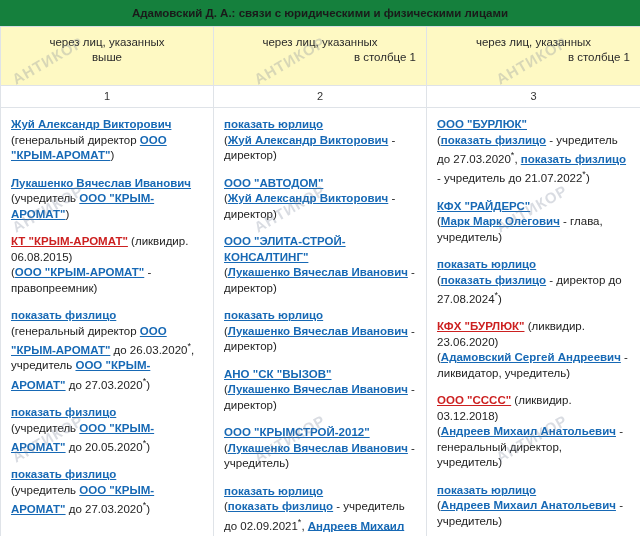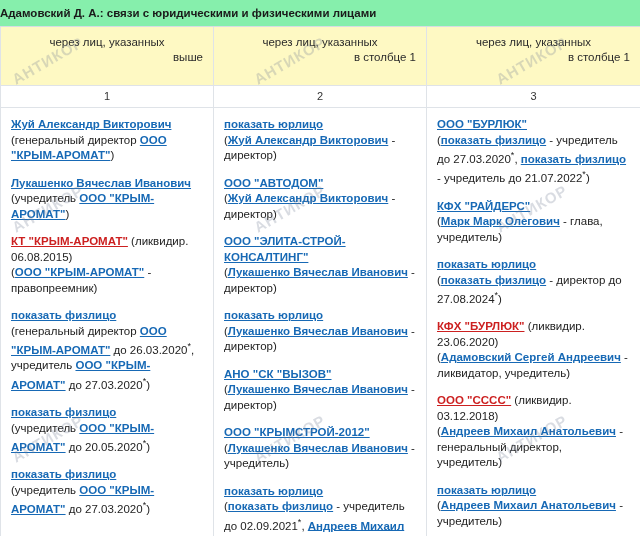--- a/index.html
+++ b/index.html
@@ -39,21 +39,22 @@
     color: rgba(120,130,150,0.28);
     transform: rotate(-30deg);
     white-space: nowrap;
   }
 
   .title-bar {
     height: 26px;
     border-bottom: 1px solid #d8dde3;
     display: flex;
     align-items: center;
-    background: #86efac;
+    justify-content: center;
+    background: #15803d;
   }
   .title-text {
     font-size: 11.5px;
     font-weight: bold;
     color: #1a1a1a;
     text-align: center;
   }
 
   table.grid {
     width: 640px;
@@ -77,21 +78,21 @@
     color: #2b2b2b;
     line-height: 15px;
     text-align: center;
   }
   td.head .htext .l2 {
     display: block;
     text-align: right;
     padding-left: 2px;
   }
   td.head.center .htext .l2 {
-    text-align: right;
+    text-align: center;
     padding-left: 0;
   }
 
   td.num {
     border: 1px solid #dfe3e8;
     text-align: center;
     font-size: 11px;
     color: #333;
     padding: 4px 0 5px 0;
     background: #ffffff;

